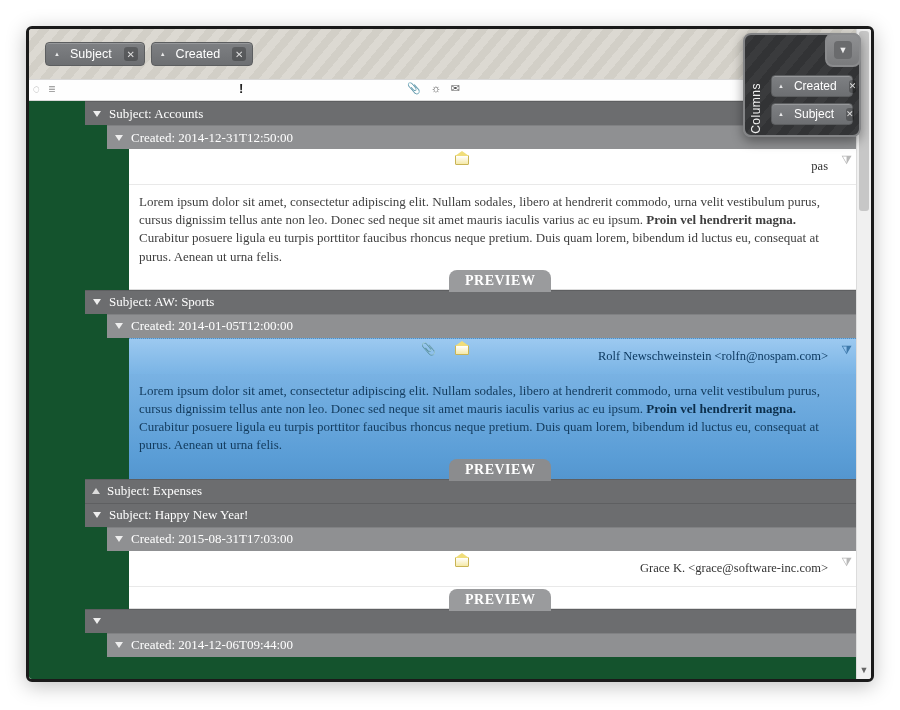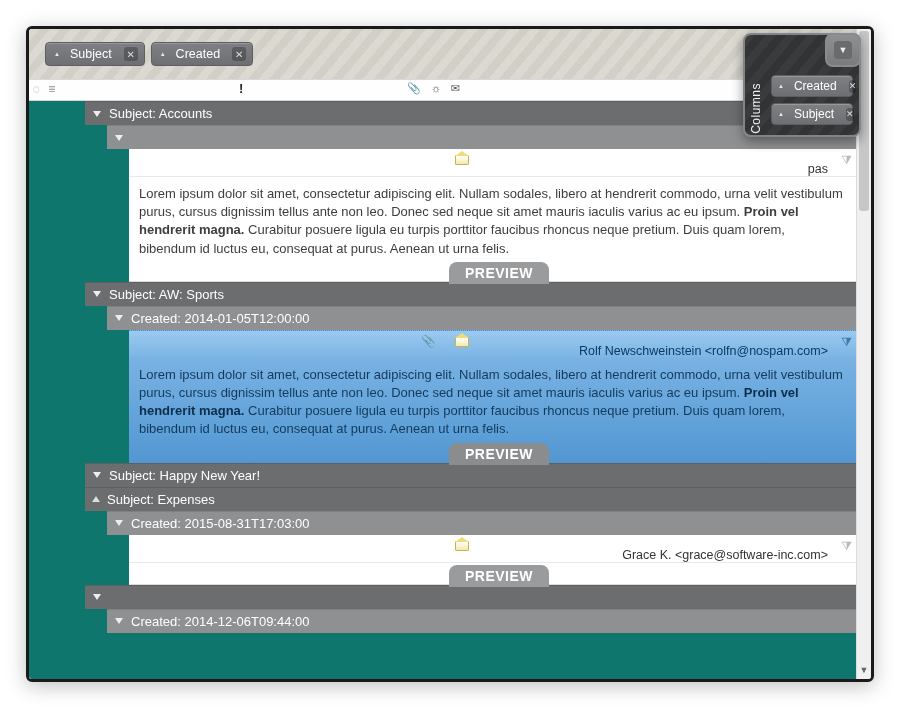--- a/index.html
+++ b/index.html
@@ -101,21 +101,22 @@
     display: flex; gap: 10px;
     color: #555;
     font-size: 11px;
   }
   .col-header .paperclip { font-size: 11px; }
   
   .grid-body {
     position: absolute;
     left: 0; right: 15px; top: 72px; bottom: 0;
     overflow: hidden;
-    background: #0f766e;
+    background: #14532d;
+    font-family: Liberation Serif, serif;
   }
   .scrollbar-v {
     position: absolute;
     right: 0; top: 0; bottom: 0;
     width: 15px;
     background: #f0f0f0;
     border-left: 1px solid #dcdcdc;
   }
   .scrollbar-v .thumb {
     position: absolute;
@@ -184,23 +185,23 @@
     color: #fff;
     height: 24px;
     display: flex;
     align-items: center;
     padding-left: 8px;
     font-size: 13px;
     border-top: 1px solid #808183;
   }
   
   .mail-row {
-    height: 28px;
+    height: 36px;
     display: flex;
-    align-items: flex-end;
+    align-items: center;
     background: #fff;
     border-bottom: 1px solid #e9e9e9;
     position: relative;
     padding-right: 8px;
   }
   .mail-row .icon-envelope {
     position: absolute;
     left: 326px; top: 4px;
     width: 16px; height: 12px;
   }
@@ -376,20 +377,21 @@
     </div>
 
     <div class="grid-body">
 
       <div class="grp-subject lvl0">
         <span class="tri white"></span>
         <span>Subject: Accounts</span>
       </div>
       <div class="grp-created lvl1">
         <span class="tri white"></span>
+        <span>Created: 2014-12-31T12:50:00</span>
       </div>
       <div class="lvl2">
         <div class="mail-row">
           <span class="icon-envelope"><span class="env"></span></span>
           <span class="sender">pas</span>
           <span class="funnel">⧩</span>
         </div>
         <div class="preview">
           <span>Lorem ipsum dolor sit amet, consectetur adipiscing elit. Nullam sodales, libero at hendrerit commodo, urna velit vestibulum purus, cursus dignissim tellus ante non leo. Donec sed neque sit amet mauris iaculis varius ac eu ipsum. </span><span class="bold">Proin vel hendrerit magna.</span><span> Curabitur posuere ligula eu turpis porttitor faucibus rhoncus neque pretium. Duis quam lorem, bibendum id luctus eu, consequat at purus. Aenean ut urna felis.</span>
         </div>
@@ -414,28 +416,28 @@
           <span class="funnel">⧩</span>
         </div>
         <div class="preview">
           <span>Lorem ipsum dolor sit amet, consectetur adipiscing elit. Nullam sodales, libero at hendrerit commodo, urna velit vestibulum purus, cursus dignissim tellus ante non leo. Donec sed neque sit amet mauris iaculis varius ac eu ipsum. </span><span class="bold">Proin vel hendrerit magna.</span><span> Curabitur posuere ligula eu turpis porttitor faucibus rhoncus neque pretium. Duis quam lorem, bibendum id luctus eu, consequat at purus. Aenean ut urna felis.</span>
         </div>
         <div class="preview-tab-wrap">
           <div class="preview-tab">PREVIEW</div>
         </div>
       </div>
 
-      <div class="grp-subject lvl0">
-        <span class="tri white"></span>
-        <span>Subject: Happy New Year!</span>
-      </div>
-
       <div class="grp-subject lvl0 collapsed">
         <span class="tri sideways"></span>
         <span>Subject: Expenses</span>
+      </div>
+
+      <div class="grp-subject lvl0">
+        <span class="tri white"></span>
+        <span>Subject: Happy New Year!</span>
       </div>
       <div class="grp-created lvl1">
         <span class="tri white"></span>
         <span>Created: 2015-08-31T17:03:00</span>
       </div>
       <div class="lvl2">
         <div class="mail-row">
           <span class="icon-envelope"><span class="env"></span></span>
           <span class="sender">Grace K. &lt;grace@software-inc.com&gt;</span>
           <span class="funnel">⧩</span>

